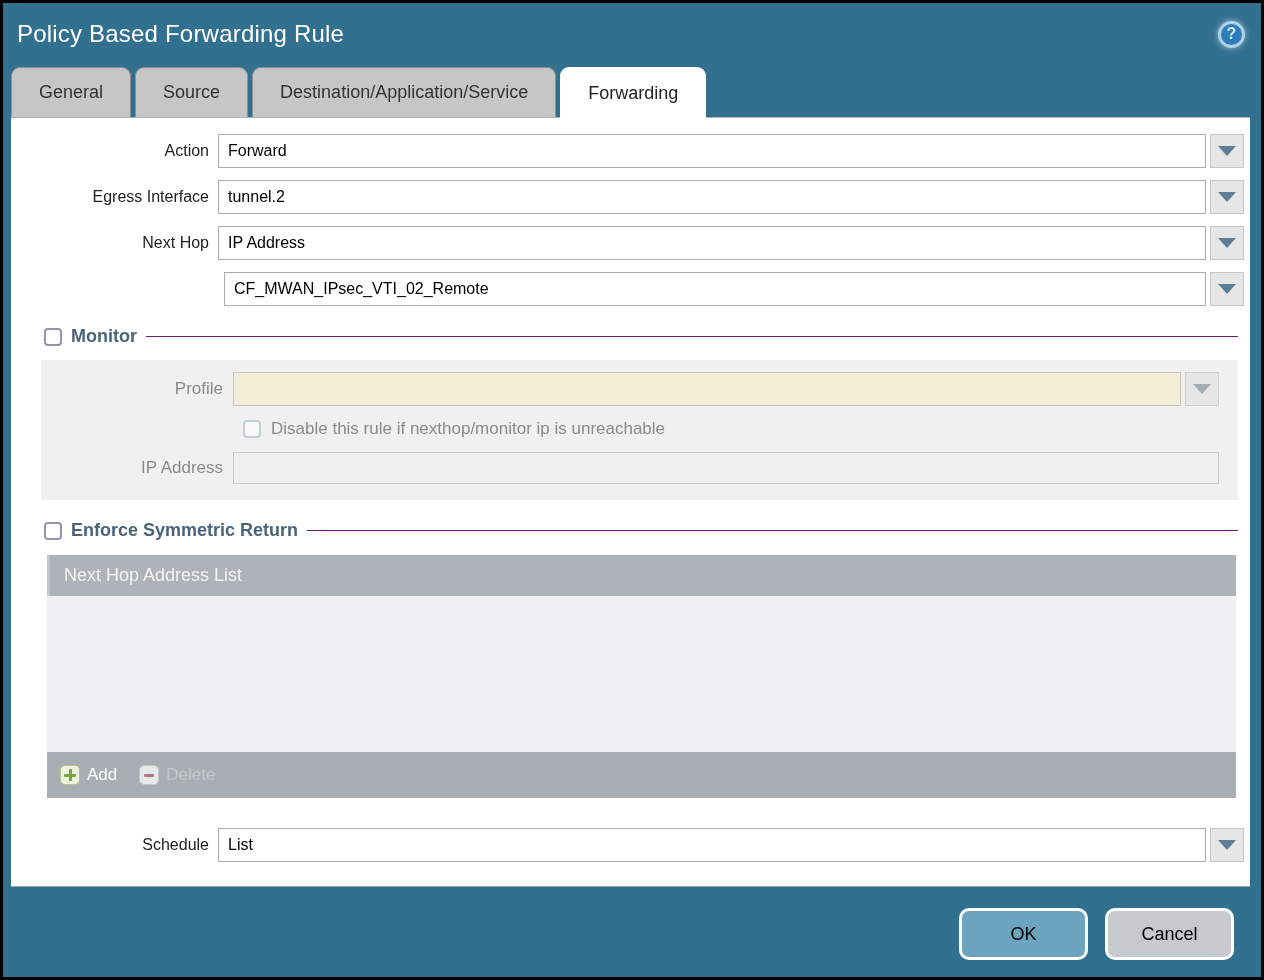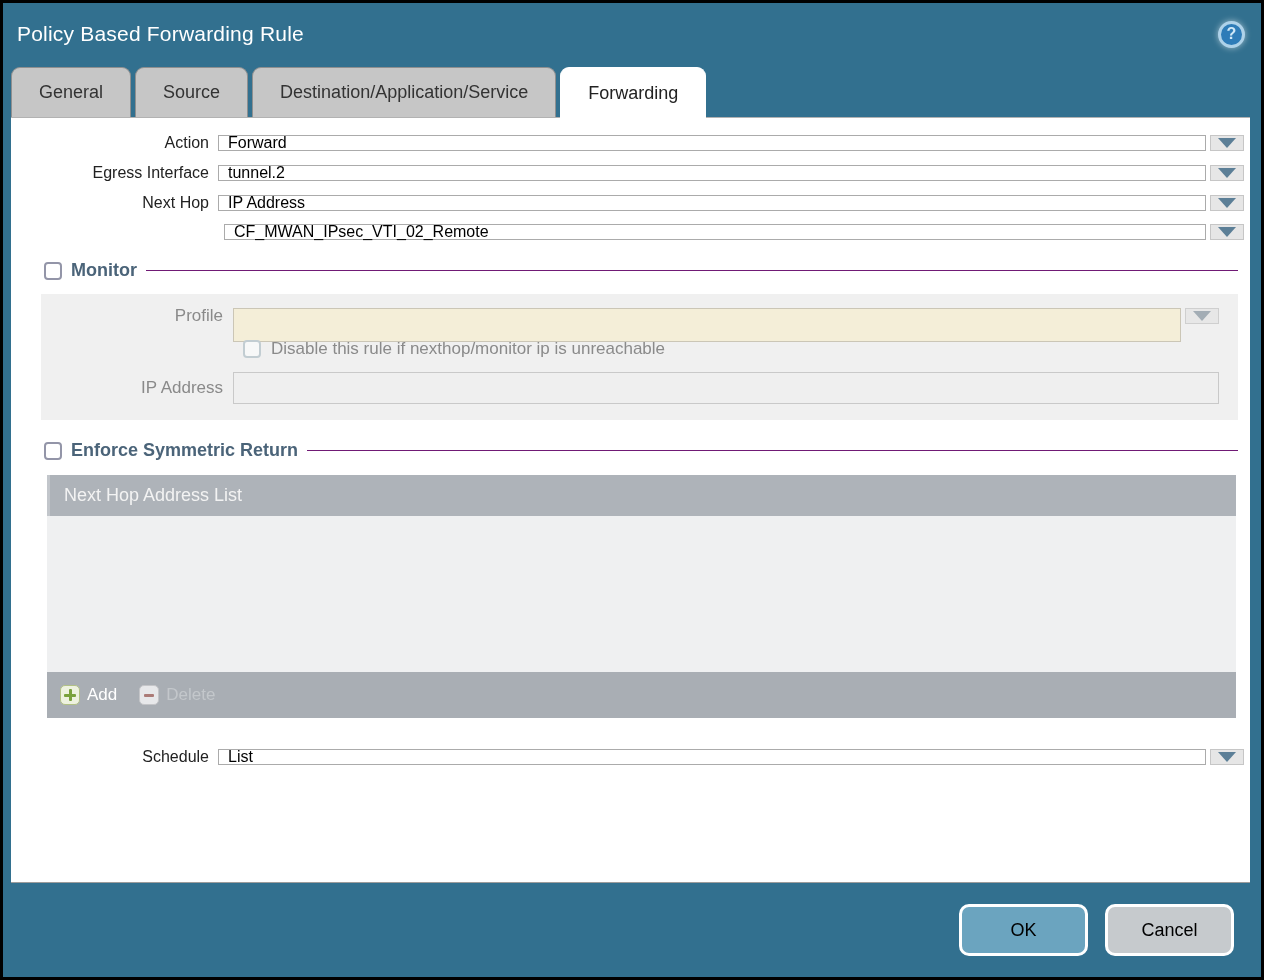--- a/index.html
+++ b/index.html
@@ -13,21 +13,21 @@
     display:flex; flex-direction:column;
     overflow:hidden;
   }
 
   
   .titlebar {
     height:62px; flex:0 0 auto;
     display:flex; align-items:center; justify-content:space-between;
     padding:0 16px 0 14px;
   }
-  .title { color:#fff; font-size:21px; letter-spacing:.2px; }
+  .title { color:#fff; font-size:24px; letter-spacing:.2px; }
   .help-icon {
     width:27px; height:27px; border-radius:50%;
     background:#2e7cb8; border:3px solid #aed2e9;
     box-shadow:0 0 6px rgba(255,255,255,.55);
     color:#cfe8f8; font-weight:bold; font-size:16px;
     display:flex; align-items:center; justify-content:center;
     cursor:pointer;
   }
 
   
@@ -54,21 +54,21 @@
     position:relative; z-index:1;
     padding:16px 6px 0 0;
     border-bottom:1px solid #9c9c9c;
   }
 
   .row { display:flex; align-items:center; margin:0 0 12px 0; }
   .row-label {
     width:207px; flex:0 0 auto; text-align:right;
     padding-right:9px; font-size:16px; color:#222;
   }
-  .combo { flex:1; display:flex; align-items:stretch; gap:4px; height:16px;text-align:right; }
+  .combo { flex:1; display:flex; align-items:stretch; gap:4px; height:34px;text-align:right; }
   .combo-input {
     flex:1; background:#fff; border:1px solid #ababab;
     display:flex; align-items:center; padding:0 9px;
     font-size:16px; color:#000; cursor:pointer;
   }
   .combo-btn {
     width:34px; flex:0 0 auto; background:#e6e6e6; border:1px solid #c6c6c6;
     display:flex; align-items:center; justify-content:center; cursor:pointer;
   }
   .arrow-down {

